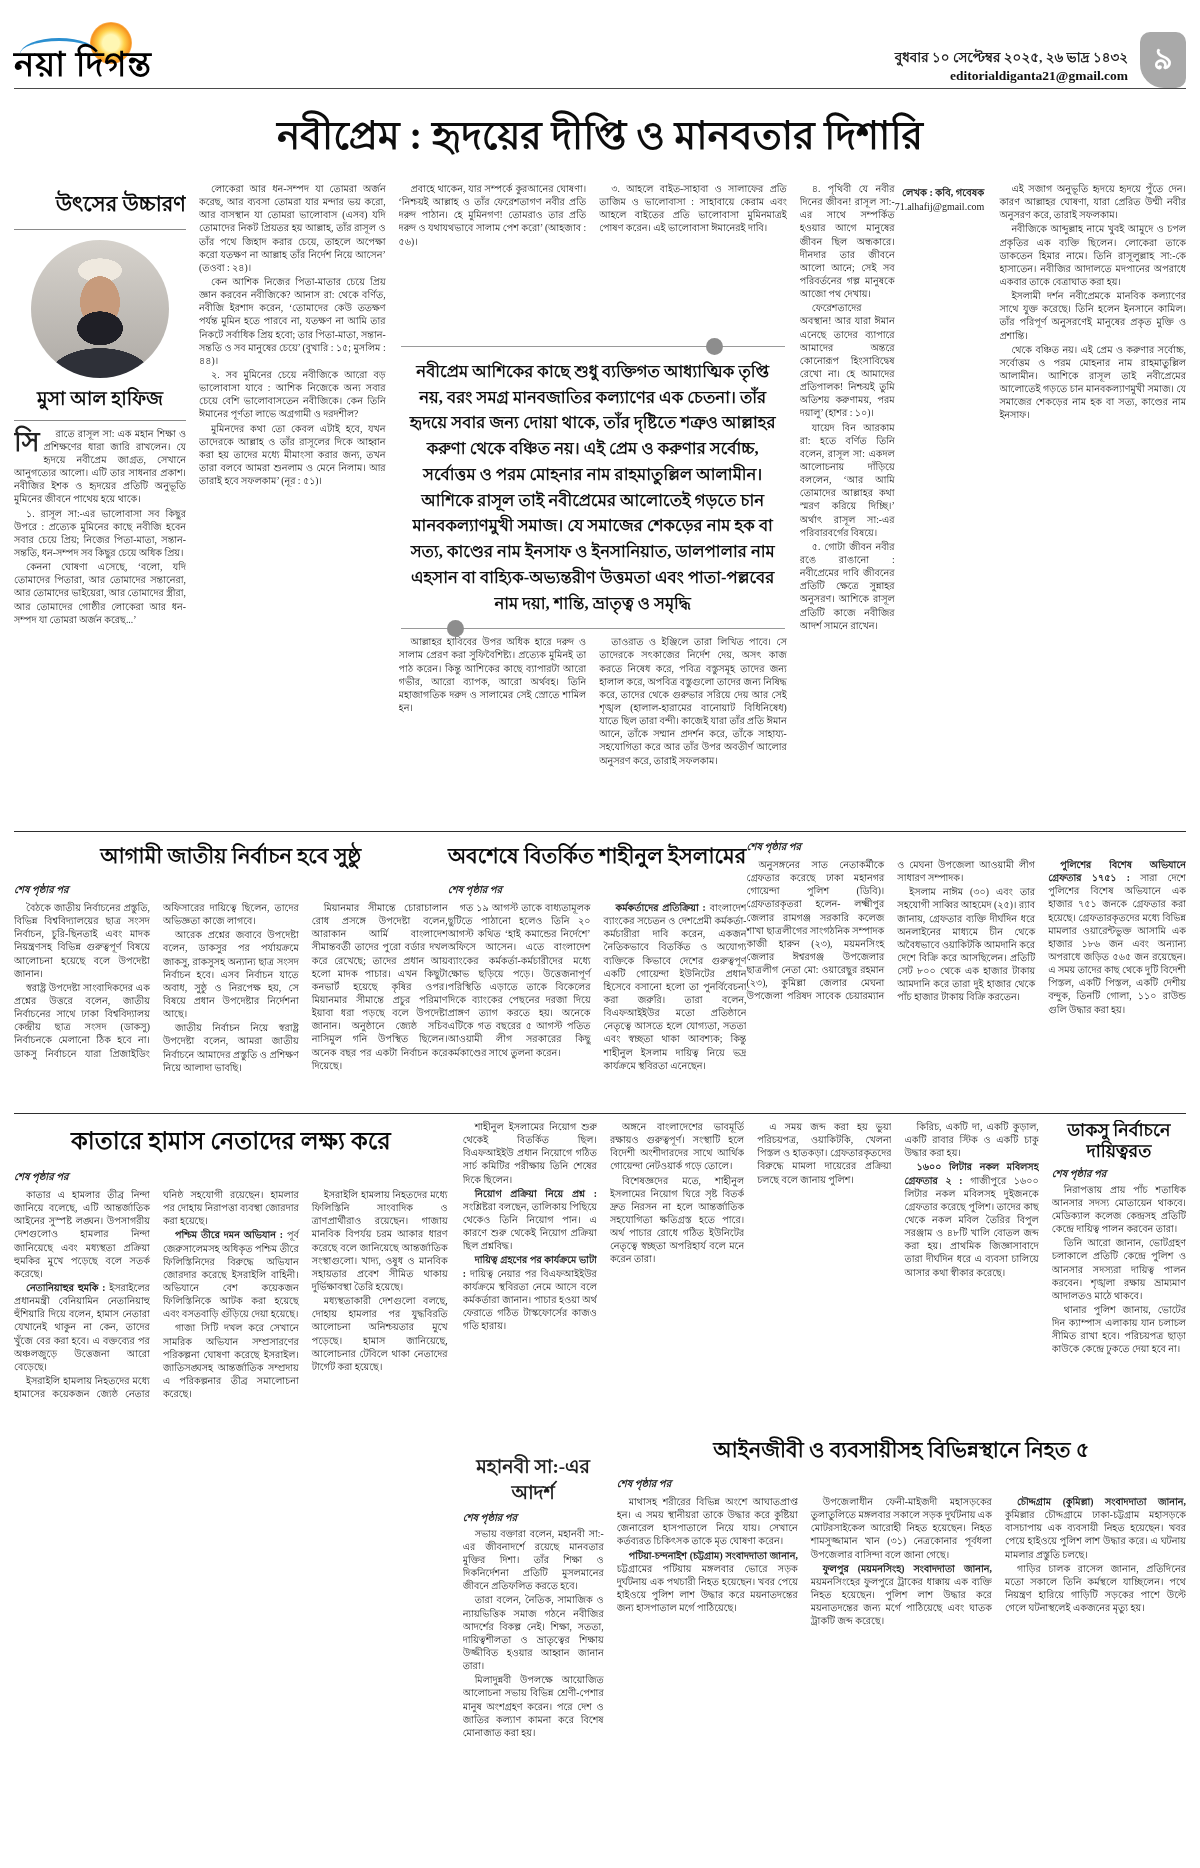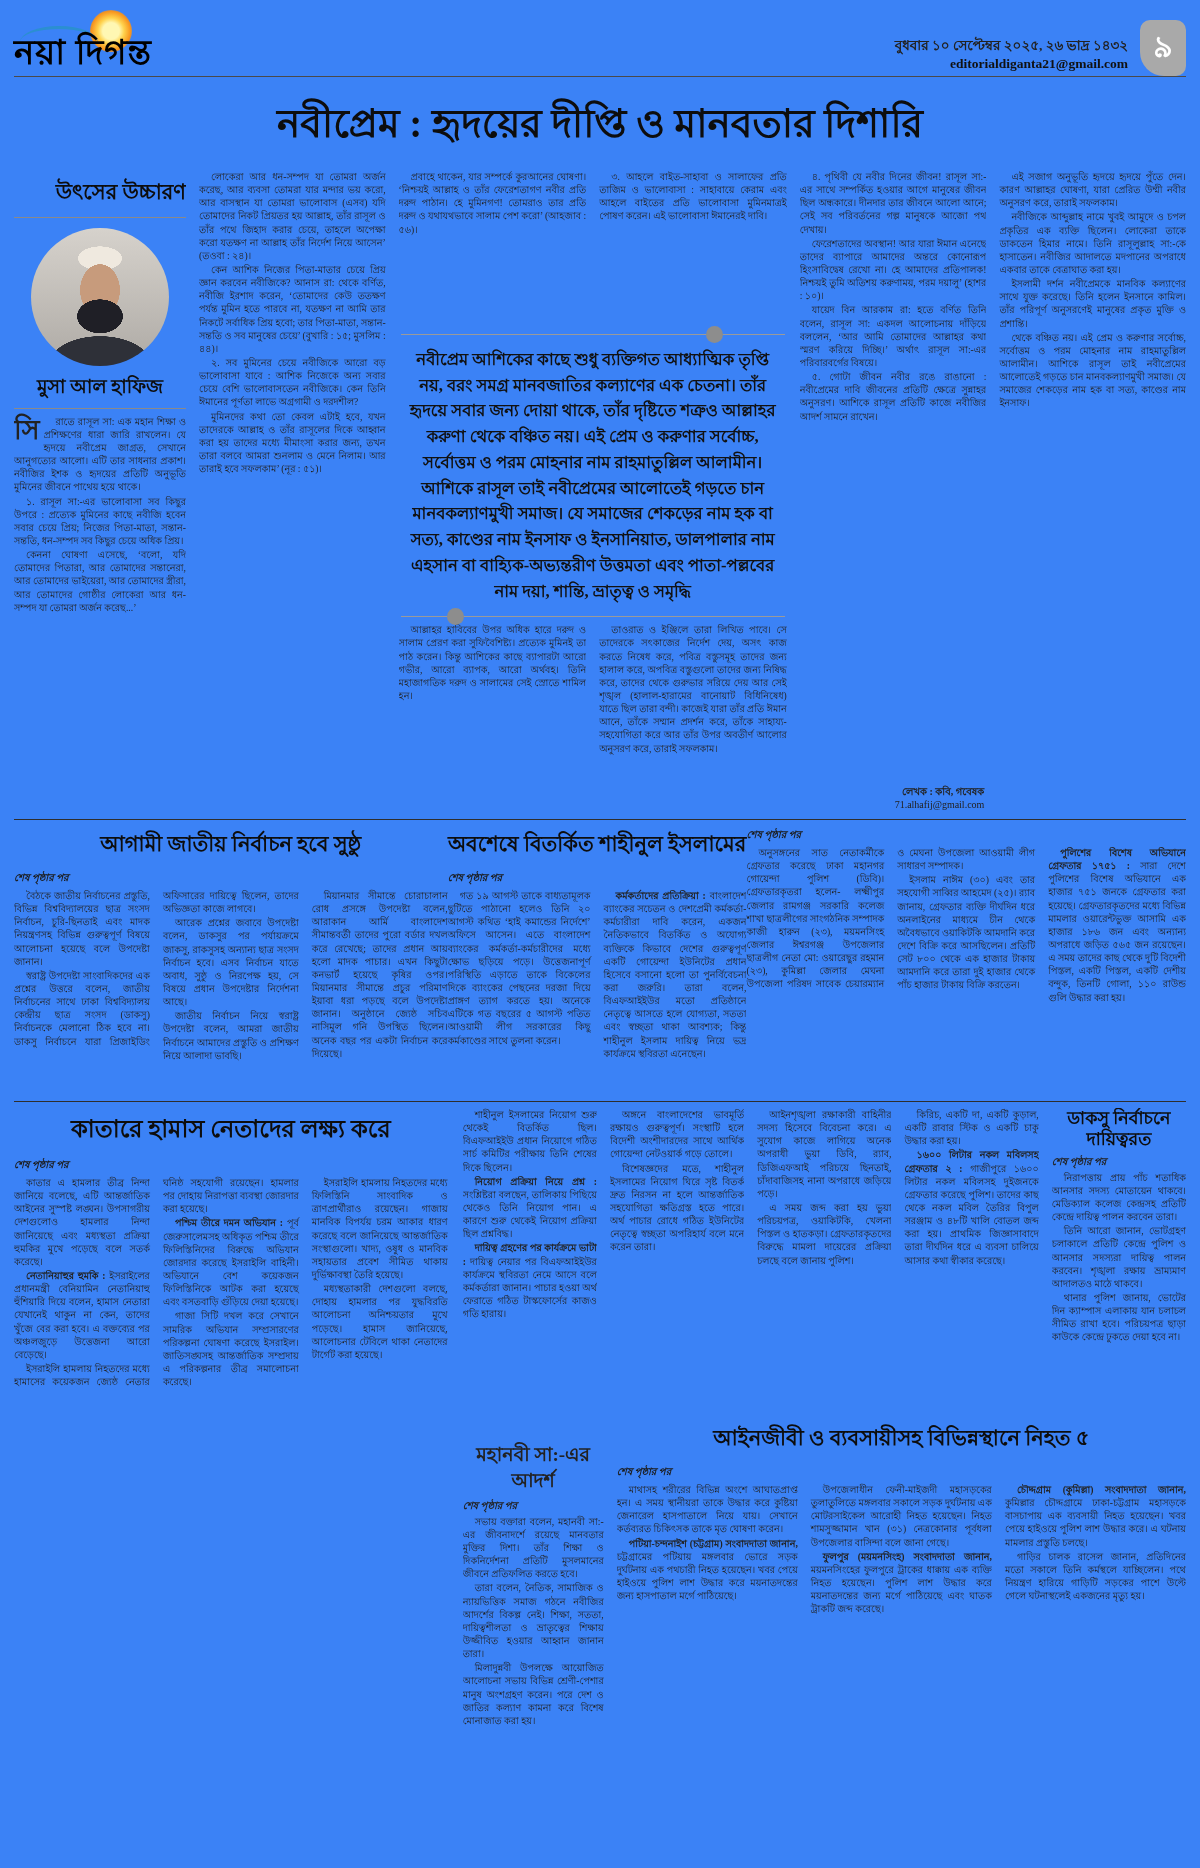--- a/index.html
+++ b/index.html
@@ -1,18 +1,18 @@
 <!DOCTYPE html>
 <html lang="bn"><head>
 <meta charset="utf-8">
 <style>
   * { margin:0; padding:0; box-sizing:border-box; }
   body { background:#e9e9e9; font-family:"Liberation Serif", serif; }
-  .page { width:1200px; height:1868px; margin:0 auto; background:#3b82f6;
-          padding:8px 14px; overflow:hidden; color:#1b1b1b; position:relative; }
+  .page { width:1200px; height:1868px; margin:0 auto; background:#ffffff;
+          padding:20px 14px; overflow:hidden; color:#1b1b1b; position:relative; }
 
   
   .hdr { display:flex; justify-content:space-between; align-items:flex-start; height:66px; }
   .logo-wrap { position:relative; padding-top:18px; width:260px; }
   .sun  { position:absolute; left:76px; top:2px; width:42px; height:42px; border-radius:50%;
           background:radial-gradient(circle,#fff7b3 0 28%,#ffd24d 44%,#f7941d 66%,rgba(247,148,29,.25) 78%,transparent 84%); }
   .wave { position:absolute; left:6px; top:18px; width:78px; height:16px;
           border-top:3px solid #2b8fd0; border-radius:50%/100% 100% 0 0; }
   .logo-text { position:relative; font-size:34px; font-weight:800; letter-spacing:1px; color:#000; }
   .hdr-right { display:flex; align-items:center; gap:12px; padding-top:26px; }
@@ -50,21 +50,21 @@
   .mid-top { height:158px; }
   .mid-bottom { flex:1; }
   .quote-box { margin:6px 2px;font-family:Liberation Serif, serif; }
   .q-line { border-top:1.2px solid #9a9a9a; position:relative; height:1px; }
   .q-dot { position:absolute; width:17px; height:17px; border-radius:50%; background:#8d8d8d; top:-9px; }
   .q-dot.rt { right:16%; }  .q-dot.lt { left:12%; }
   .q-text { font-size:16.5px; font-weight:700; line-height:1.56; text-align:center; padding:12px 4px; color:#111; }
 
   .credit { text-align:right; font-weight:700; font-size:10px; padding:4px 2px 0 0; }
   .credit .em { font-weight:400; }
-  .colflex { display:flex; flex-direction:column; }
+  .colflex { display:flex; flex-direction:row; }
   .colflex .fill { flex:1; overflow:hidden; }
 
   
   .rule { border-top:1.2px solid #2e2e2e; margin:7px 0 6px; }
   .row2 { display:flex; height:268px; overflow:hidden; }
   .art-head { text-align:center; font-weight:800; color:#0d0d0d; }
   .h21 { font-size:21px; padding:2px 0 6px; }
   .h24 { font-size:24px; padding:2px 0 6px; }
   .h18 { font-size:17.5px; padding:0 0 4px; line-height:1.2; }
   .contd { font-weight:700; font-style:italic; font-size:10px; padding:1px 0 2px; }
@@ -231,21 +231,20 @@
         <div class="col">
             <p class="para">শাহীনুল ইসলামের নিয়োগ শুরু থেকেই বিতর্কিত ছিল। বিএফআইইউ প্রধান নিয়োগে গঠিত সার্চ কমিটির পরীক্ষায় তিনি শেষের দিকে ছিলেন।</p>
             <p class="para"><b>নিয়োগ প্রক্রিয়া নিয়ে প্রশ্ন : </b>সংশ্লিষ্টরা বলছেন, তালিকায় পিছিয়ে থেকেও তিনি নিয়োগ পান। এ কারণে শুরু থেকেই নিয়োগ প্রক্রিয়া ছিল প্রশ্নবিদ্ধ।</p>
             <p class="para"><b>দায়িত্ব গ্রহণের পর কার্যক্রমে ভাটা : </b>দায়িত্ব নেয়ার পর বিএফআইইউর কার্যক্রমে স্থবিরতা নেমে আসে বলে কর্মকর্তারা জানান। পাচার হওয়া অর্থ ফেরাতে গঠিত টাস্কফোর্সের কাজও গতি হারায়।</p>
           </div>
         <div class="col">
             <p class="para">অঙ্গনে বাংলাদেশের ভাবমূর্তি রক্ষায়ও গুরুত্বপূর্ণ। সংস্থাটি হলে বিদেশী অংশীদারদের সাথে আর্থিক গোয়েন্দা নেটওয়ার্ক গড়ে তোলে।</p>
             <p class="para">বিশেষজ্ঞদের মতে, শাহীনুল ইসলামের নিয়োগ ঘিরে সৃষ্ট বিতর্ক দ্রুত নিরসন না হলে আন্তর্জাতিক সহযোগিতা ক্ষতিগ্রস্ত হতে পারে। অর্থ পাচার রোধে গঠিত ইউনিটের নেতৃত্বে স্বচ্ছতা অপরিহার্য বলে মনে করেন তারা।</p>
           </div>
         <div class="col">
-            <p class="para">আইনশৃঙ্খলা রক্ষাকারী বাহিনীর সদস্য হিসেবে বিবেচনা করে। এ সুযোগ কাজে লাগিয়ে অনেক অপরাধী ভুয়া ডিবি, র‌্যাব, ডিজিএফআই পরিচয়ে ছিনতাই, চাঁদাবাজিসহ নানা অপরাধে জড়িয়ে পড়ে।</p>
             <p class="para">এ সময় জব্দ করা হয় ভুয়া পরিচয়পত্র, ওয়াকিটকি, খেলনা পিস্তল ও হাতকড়া। গ্রেফতারকৃতদের বিরুদ্ধে মামলা দায়েরের প্রক্রিয়া চলছে বলে জানায় পুলিশ।</p>
           </div>
         <div class="col">
             <p class="para">কিরিচ, একটি দা, একটি কুড়াল, একটি রাবার স্টিক ও একটি চাকু উদ্ধার করা হয়।</p>
             <p class="para"><b>১৬০০ লিটার নকল মবিলসহ গ্রেফতার ২ : </b>গাজীপুরে ১৬০০ লিটার নকল মবিলসহ দুইজনকে গ্রেফতার করেছে পুলিশ। তাদের কাছ থেকে নকল মবিল তৈরির বিপুল সরঞ্জাম ও ৪৮টি খালি বোতল জব্দ করা হয়। প্রাথমিক জিজ্ঞাসাবাদে তারা দীর্ঘদিন ধরে এ ব্যবসা চালিয়ে আসার কথা স্বীকার করেছে।</p>
           </div>
         <div class="col">
           <div class="art-head h18">ডাকসু নির্বাচনে দায়িত্বরত</div>
           <div class="contd">শেষ পৃষ্ঠার পর</div>
           <div class="bodytext">

